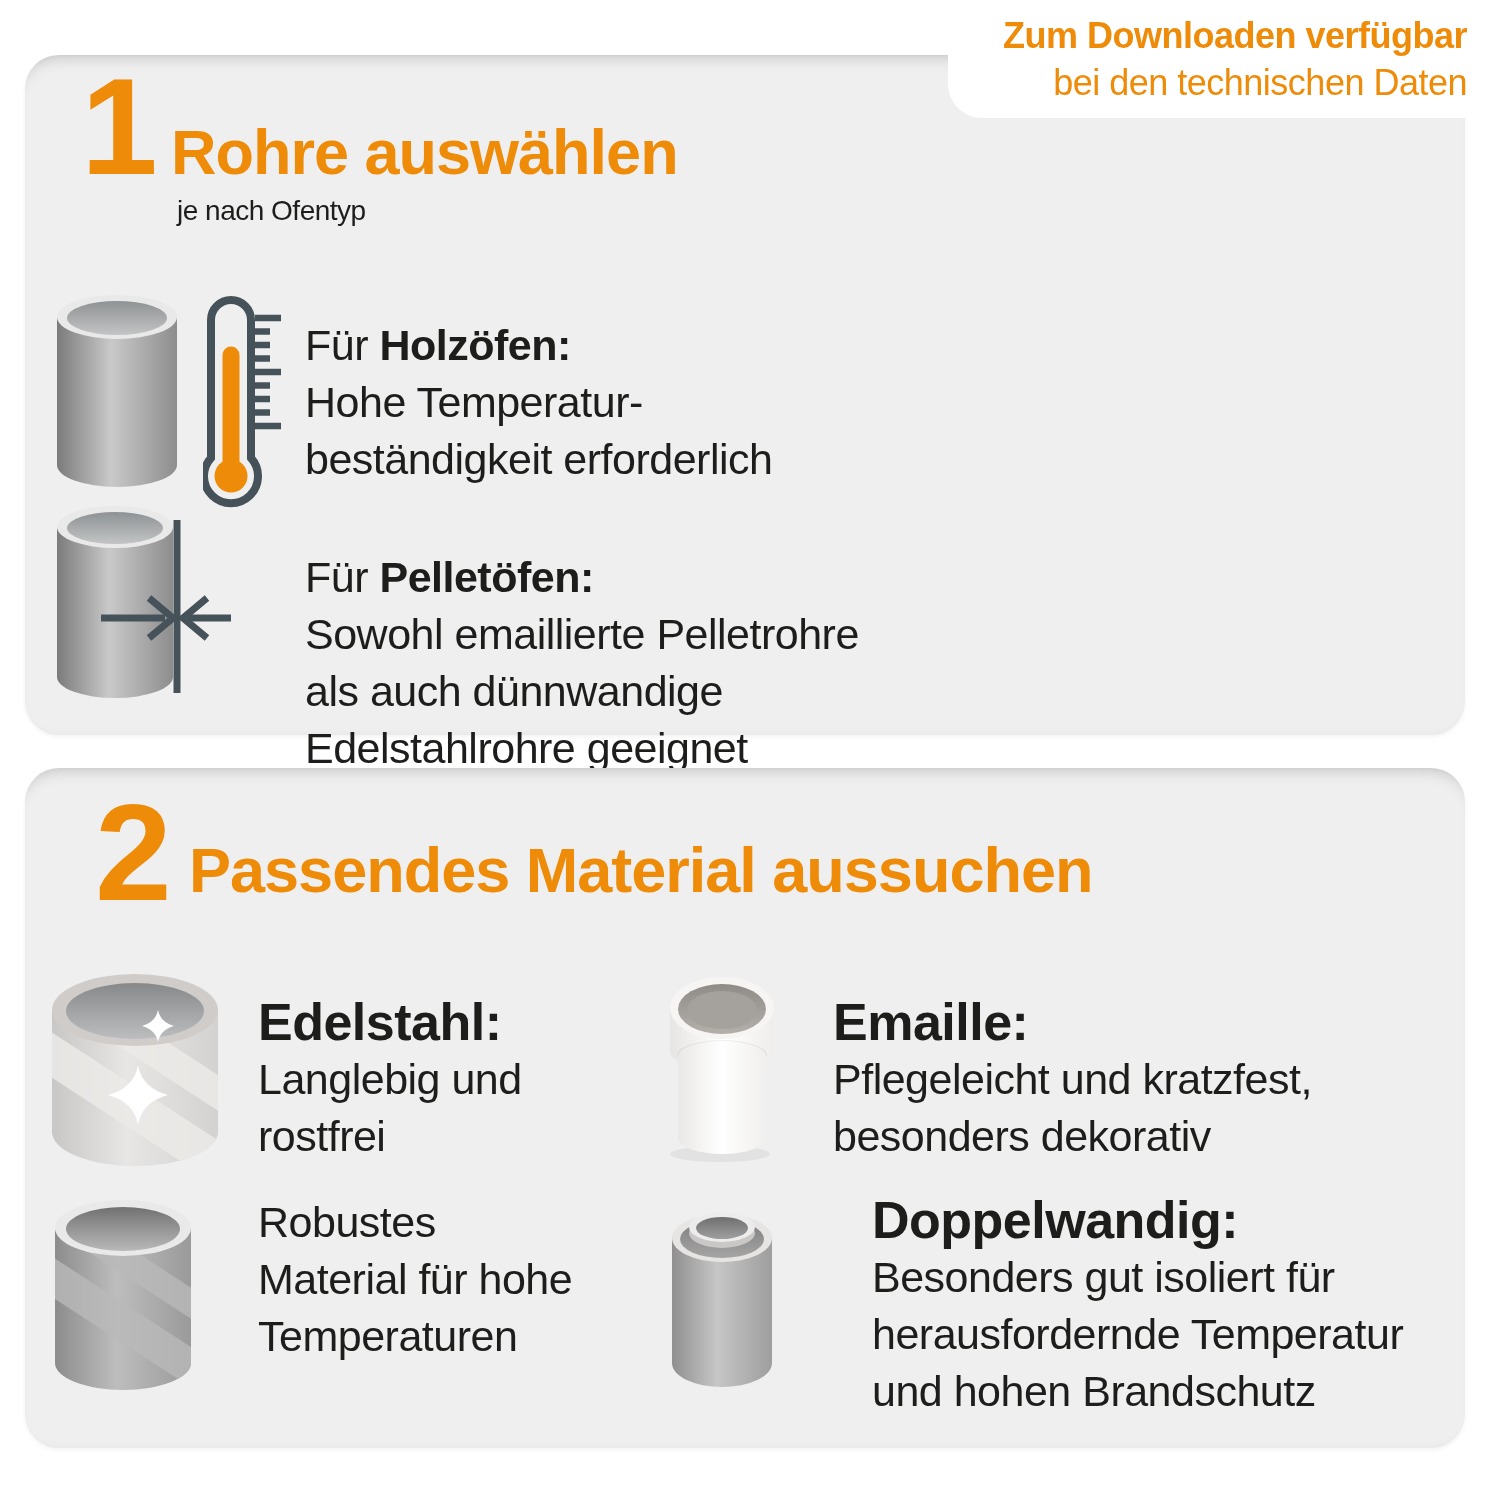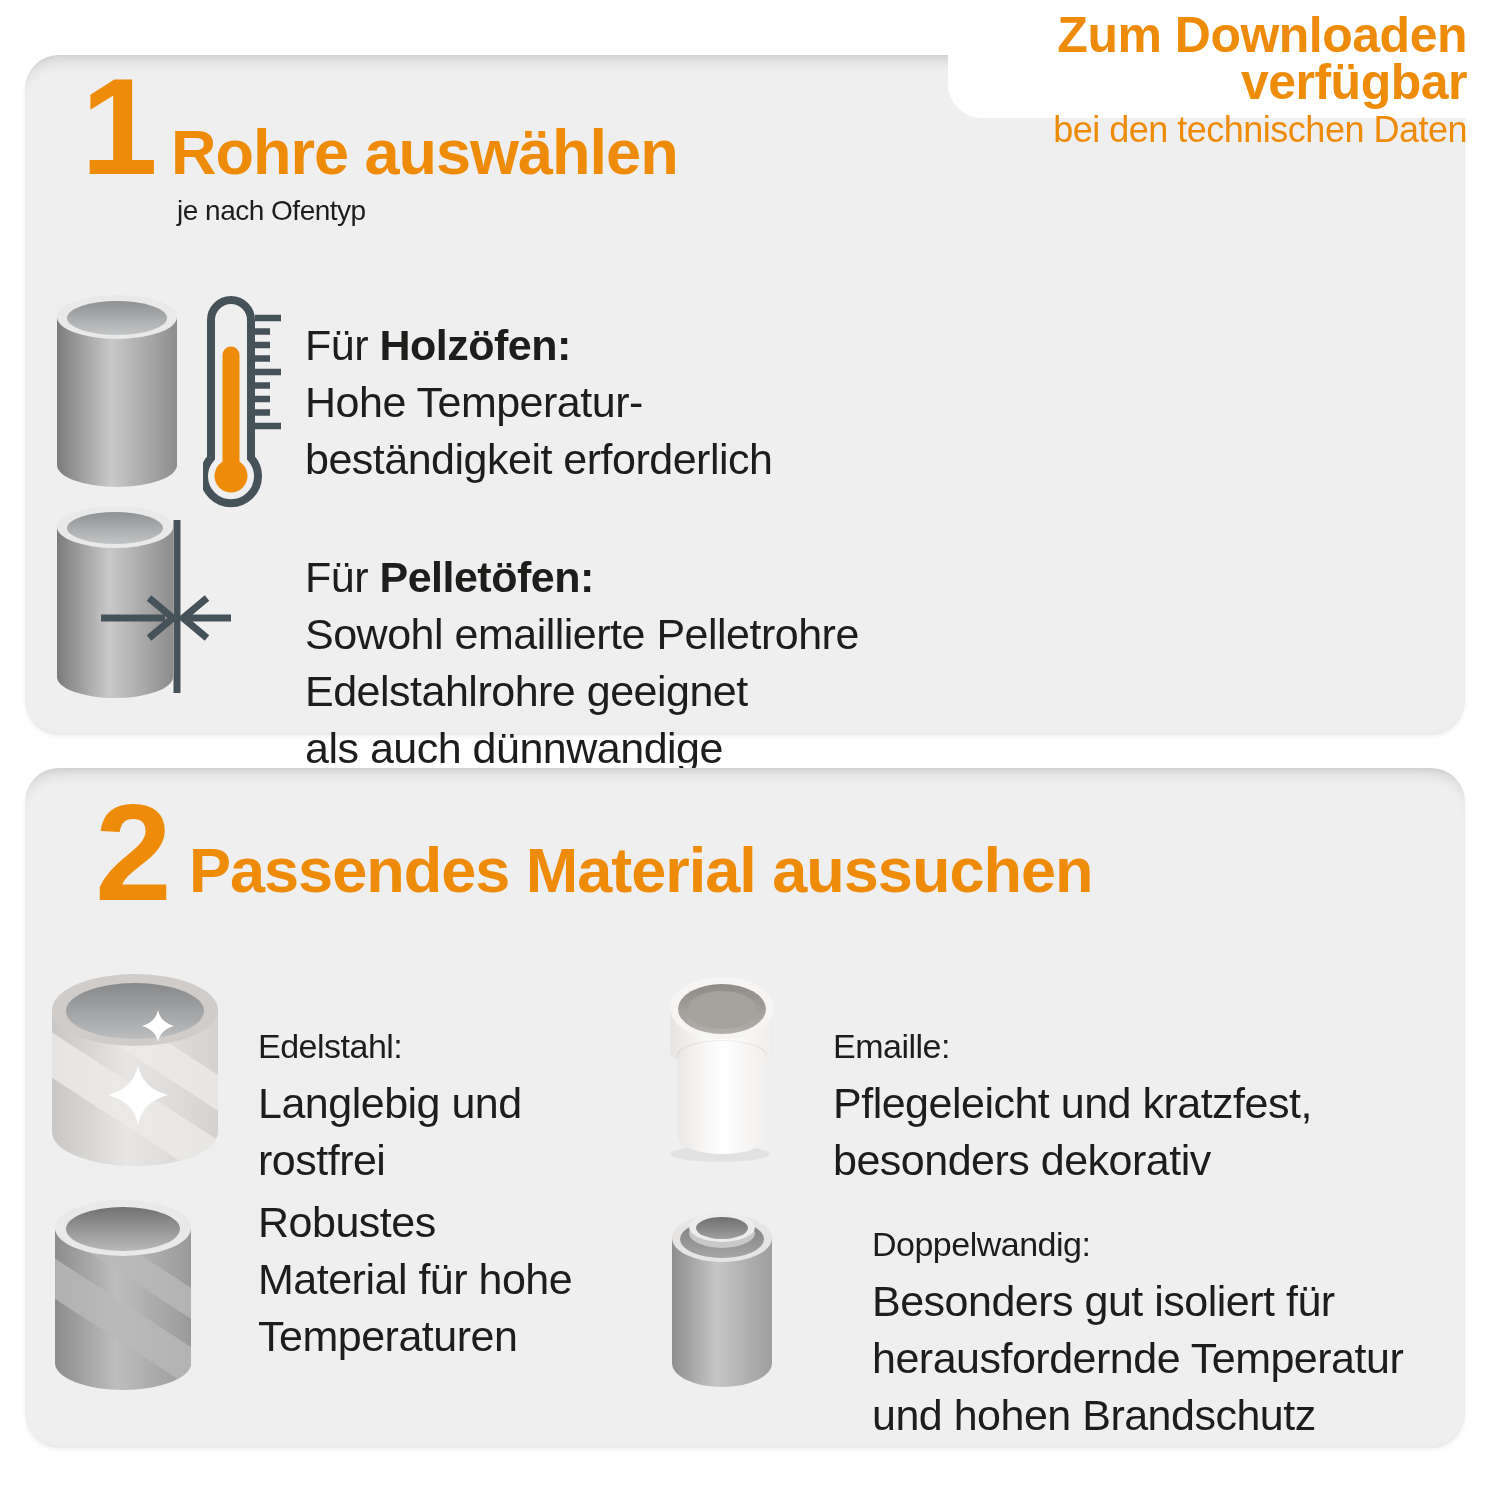--- a/index.html
+++ b/index.html
@@ -8,21 +8,21 @@
 
   .panel{position:absolute;left:25px;width:1440px;height:680px;background:#efefef;border-radius:34px;
          box-shadow: inset 0 14px 18px -16px rgba(0,0,0,0.30), inset 0 -8px 12px -12px rgba(0,0,0,0.10),
                      0 2px 4px rgba(0,0,0,0.05);}
   .panel-1{top:55px;}
   .panel-2{top:768px;}
 
   .badge{position:absolute;top:0;left:948px;right:0;height:118px;background:#ffffff;
          border-bottom-left-radius:34px;z-index:5;box-sizing:border-box;
          text-align:right;padding:12px 33px 0 0;}
-  .badge-line1{font-size:50px;font-weight:700;color:#EE8C0A;line-height:47px;letter-spacing:-0.5px;}
+  .badge-line1{font-size:36px;font-weight:700;color:#EE8C0A;line-height:47px;letter-spacing:-0.5px;}
   .badge-line2{font-size:36px;font-weight:400;color:#EE8C0A;line-height:47px;letter-spacing:-0.5px;}
 
   .big-num{position:absolute;font-size:138px;font-weight:700;color:#EE8C0A;line-height:1;letter-spacing:-2px;}
   .n1{left:56px;top:2px;}
   .n2{left:70px;top:15px;}
 
   .panel-title{position:absolute;font-size:63px;font-weight:700;color:#EE8C0A;line-height:1;letter-spacing:-1px;white-space:nowrap;}
   .t1{left:146px;top:66px;}
   .t2{left:164px;top:71px;text-align:center;}
   .panel-subtitle{position:absolute;left:152px;top:142px;font-size:28px;line-height:1;letter-spacing:-0.5px;}
@@ -37,21 +37,21 @@
   .ic-doppel{left:645px;top:430px;}
 
   .itext{position:absolute;font-size:43px;line-height:57px;letter-spacing:-0.5px;white-space:nowrap;}
   .itext b,.itext .term{font-weight:700;}
   .tx-holz{left:280px;top:262px;}
   .tx-pellet{left:280px;top:446px;margin-top:48px;}
   .tx-edelstahl{left:233px;top:226px;}
   .tx-emaille{left:808px;top:226px;}
   .tx-stahl{left:233px;top:426px;}
   .tx-doppel{left:847px;top:424px;}
-  .m-title{font-size:34px;font-weight:400;margin-top:24px;}
+  .m-title{font-size:52px;font-weight:700;}
 </style>
 </head>
 <body>
 
 <div class="page">
 
   <section class="panel panel-1">
     <div class="big-num n1">1</div>
     <div class="panel-title t1">Rohre auswählen</div>
     <div class="panel-subtitle">je nach Ofentyp</div>
@@ -124,22 +124,22 @@
           <polyline points="94,93 118,113 94,133"></polyline>
           <line x1="130" y1="113" x2="176" y2="113"></line>
           <polyline points="152,93 128,113 152,133"></polyline>
         </g>
       </svg>
     </span>
 
     <div class="itext tx-pellet">
       <div><span>Für</span> <b class="term">Pelletöfen:</b></div>
       <div>Sowohl emaillierte Pelletrohre</div>
+      <div>als auch dünnwandige</div>
       <div>Edelstahlrohre geeignet</div>
-      <div>als auch dünnwandige</div>
     </div>
   </section>
 
   <section class="panel panel-2">
     <div class="big-num n2">2</div>
     <div class="panel-title t2">Passendes Material aussuchen</div>
 
     <span class="icon ic-edelstahl">
       <svg width="170" height="196" viewBox="0 0 170 196">
         <defs>

